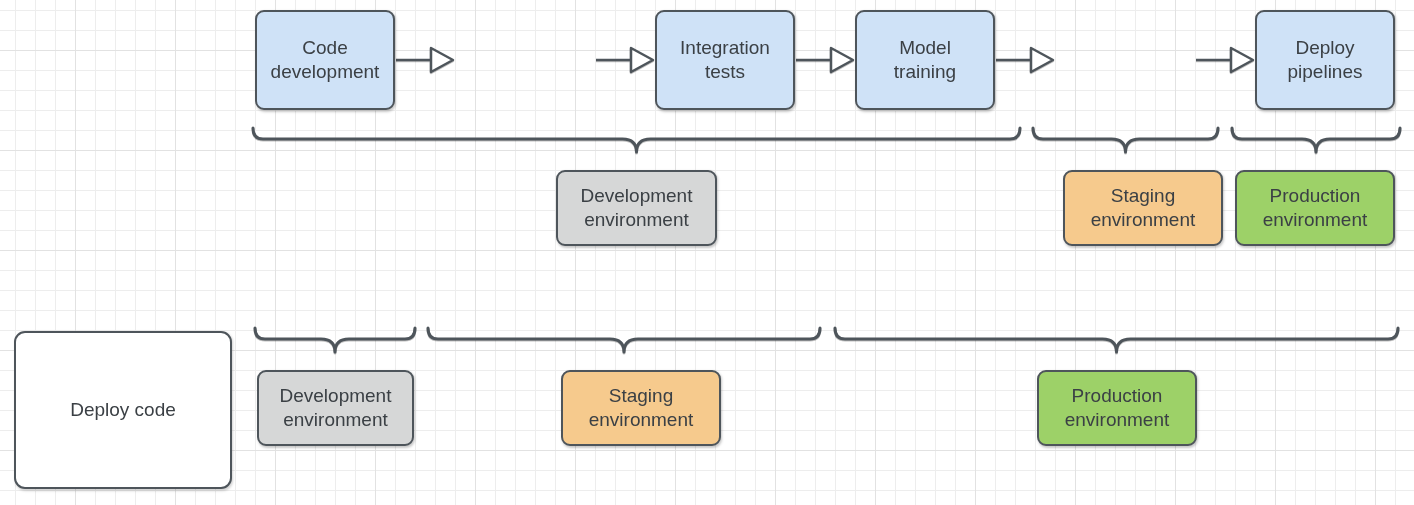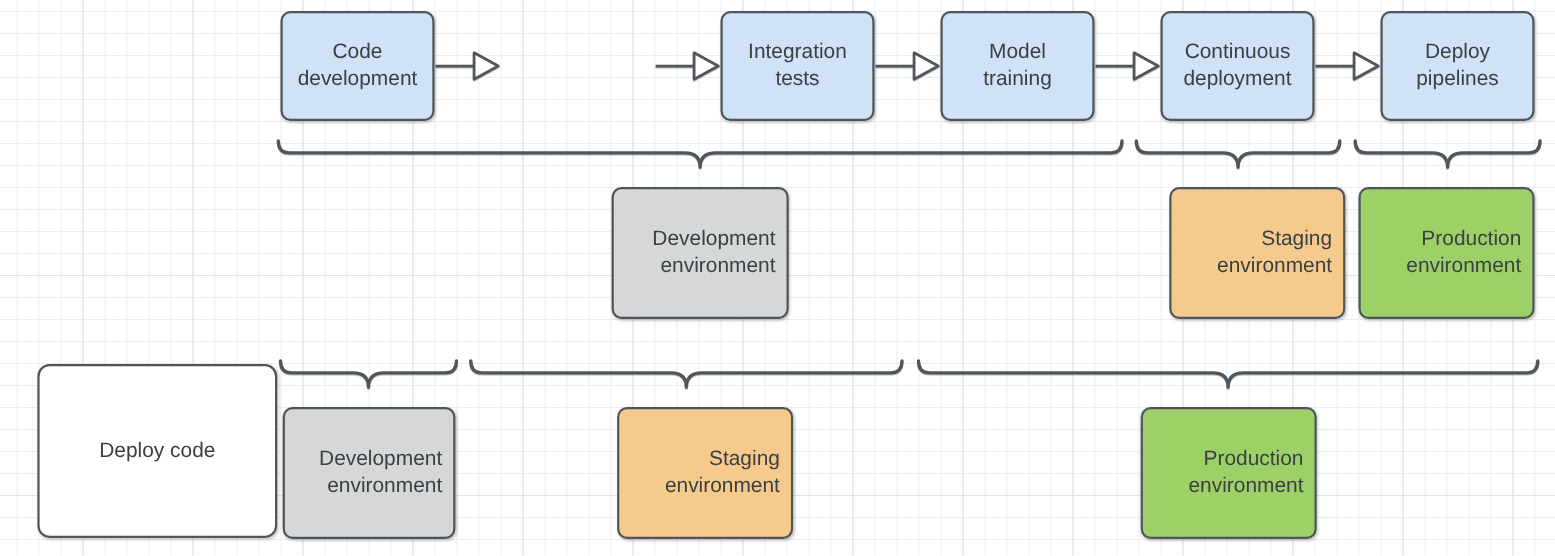--- a/index.html
+++ b/index.html
@@ -18,29 +18,29 @@
   }
   .box{
     position:absolute;box-sizing:border-box;
     border:2.5px solid var(--stroke);
     display:flex;align-items:center;justify-content:center;text-align:center;
     color:var(--text);font-size:19px;line-height:1.28;
     padding:0 10px;
     box-shadow:1px 1.5px 2.5px rgba(0,0,0,.22);
   }
   .process{top:10px;width:140px;height:100px;border-radius:9px;background:var(--process-fill);}
-  .env{width:160px;height:120px;border-radius:9px;text-align:right;}
+  .env{width:160px;height:76px;border-radius:9px;}
   .env.r1{top:170px;}
   .env.r2{top:370px;}
   .env.dev{background:var(--development-fill);}
   .env.stg{background:var(--staging-fill);margin-left:16px;}
   .env.prd{background:var(--production-fill);}
   .rowlabel{left:14px;width:218px;height:158px;border-radius:11px;background:#ffffff;box-shadow:1px 1.5px 2.5px rgba(0,0,0,.18);}
   .rowlabel.models{top:132px;}
-  .rowlabel.code{top:331px;margin-left:20px;}
+  .rowlabel.code{top:331px;}
   svg.overlay{position:absolute;left:0;top:0;width:1414px;height:505px;pointer-events:none;
     filter:drop-shadow(0.6px 1px 0.6px rgba(0,0,0,.25));}
   .brace{stroke:var(--stroke);stroke-width:3;fill:none;stroke-linecap:round;stroke-linejoin:round;}
   .shaft{stroke:var(--stroke);stroke-width:2.5;stroke-linecap:butt;}
   .head{fill:#ffffff;stroke:var(--stroke);stroke-width:2.5;stroke-linejoin:round;}
 </style>
 </head>
 <body>
 
 <div class="canvas">
@@ -79,23 +79,20 @@
 
   <div class="box process" style="left:255px">
     <span>Code development</span>
   </div>
   <div class="box process" style="left:855px">
     <span>Model training</span>
   </div>
   <div class="box process" style="left:655px">
     <span>Integration tests</span>
   </div>
-  <div class="box process" style="left:1055px">
-    <span>Continuous deployment</span>
-  </div>
   <div class="box process" style="left:1255px">
     <span>Deploy pipelines</span>
   </div>
 
   <div class="box rowlabel code">
     <span>Deploy code</span>
   </div>
 
   <div class="box env r1 dev" style="left:556px;width:161px">
     <span>Development environment</span>

